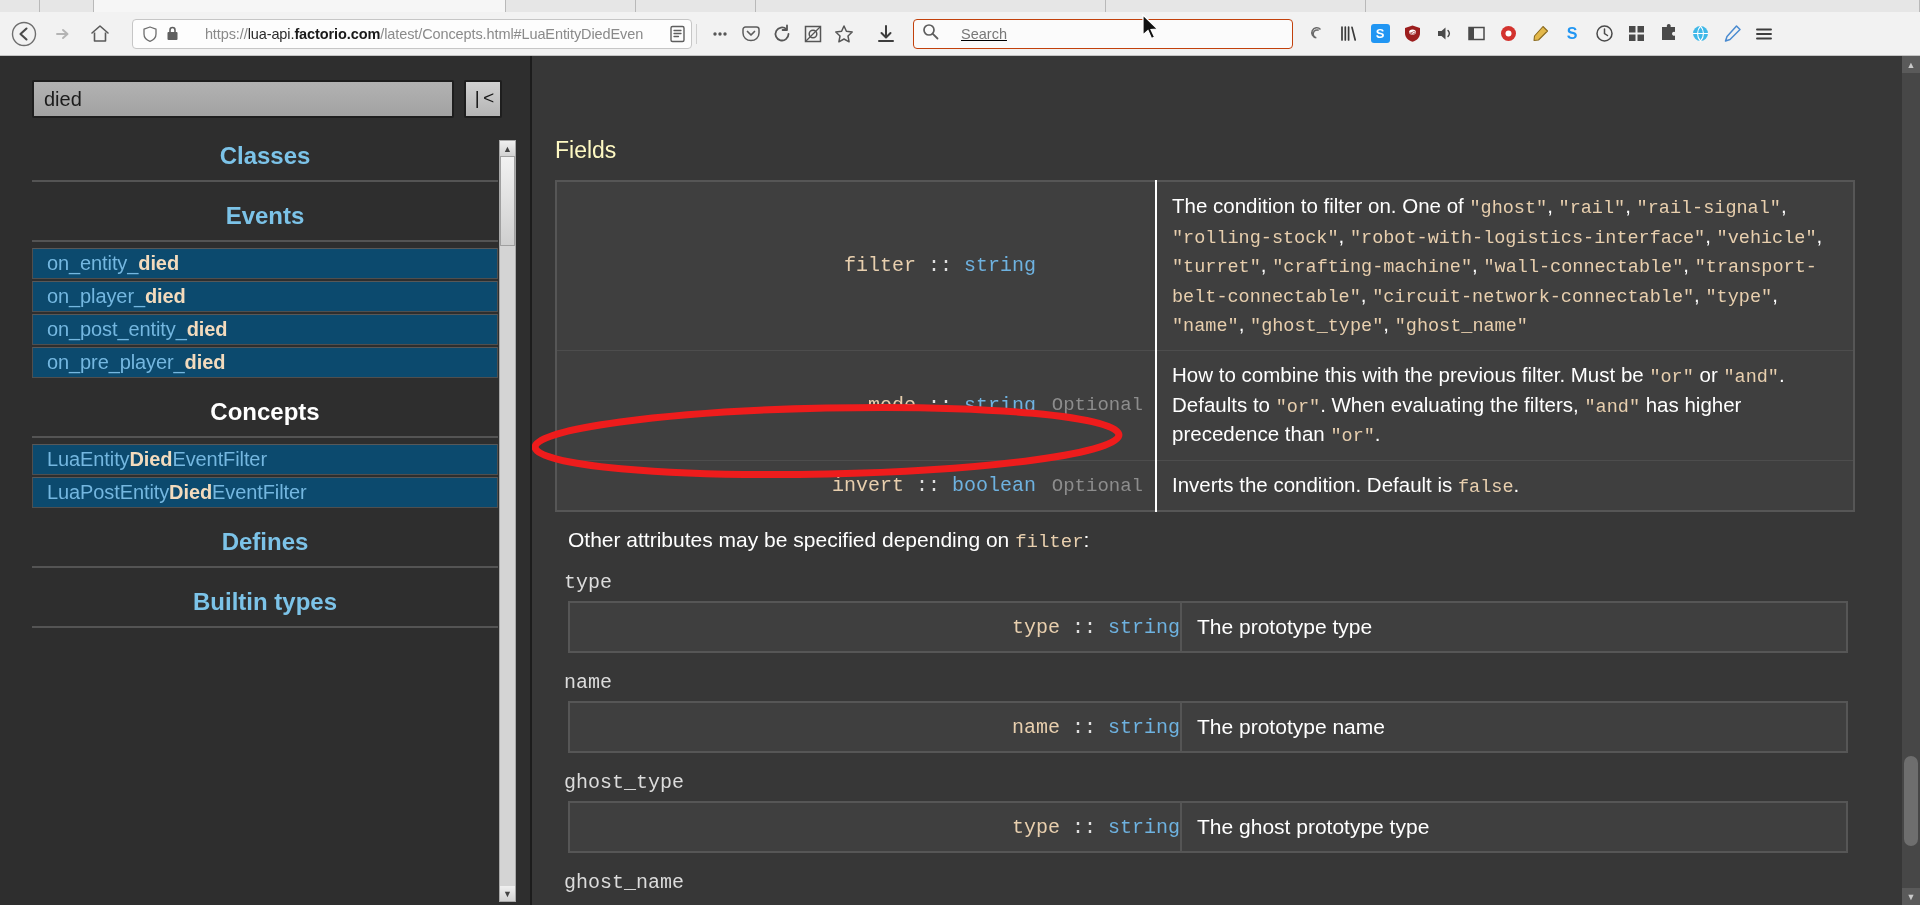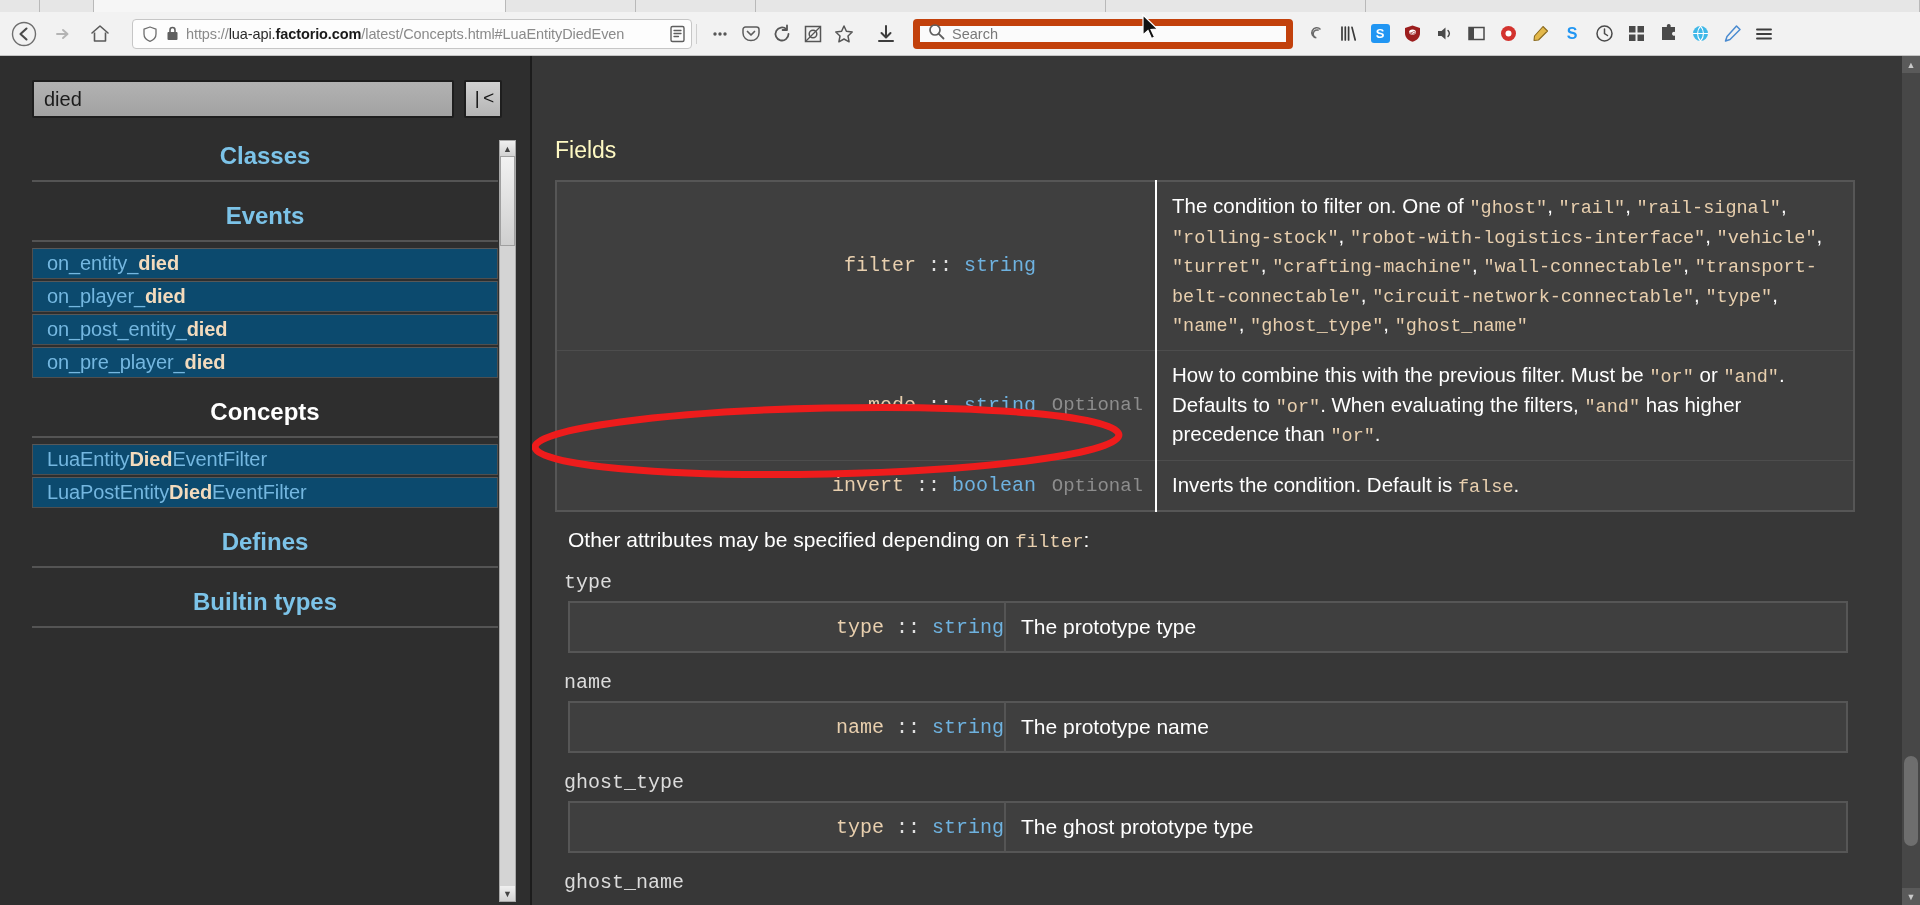--- a/index.html
+++ b/index.html
@@ -9,20 +9,21 @@
     overflow: hidden;
     font-family: "Liberation Sans", sans-serif;
     background: #3a3a3a;
   }
 
   
   #browser-chrome {
     width: 1920px;
     background: #fde047;
     border-bottom: 1px solid #c4c4c4;
+    text-align: center;
   }
   #tabstrip {
     height: 12px;
     background: #d8d8d8;
     display: flex;
     align-items: flex-end;
   }
   .tabstrip-seg {
     height: 12px;
     border-right: 1px solid #b9b9b9;
@@ -77,25 +78,26 @@
   #toolbar-mid { display: flex; align-items: center; gap: 1px; margin-left: 4px;}
   .tbtn {
     width: 30px; height: 30px;
     display: flex; align-items: center; justify-content: center;
     color: #5a5a5a; border-radius: 3px;
   }
 
   #searchbar {
     width: 380px; height: 30px;
     background: #fbfbfb;
-    border: 7px solid #c2410c;
+    border: 1px solid #c2410c;
     border-radius: 4px;
     display: flex; align-items: center;
-    padding: 0 8px; gap: 7px;
+    padding: 0 8px; gap: 22px;
     margin-left: 10px;
+    text-decoration: underline;
   }
   #search-placeholder { font-size: 14.5px; color: #787878; }
 
   #toolbar-right { display: flex; align-items: center; gap: 2px; margin-left: 6px; }
   .ext {
     width: 30px; height: 30px;
     display: flex; align-items: center; justify-content: center;
     border-radius: 3px;
     font-size: 13px;
   }
@@ -287,21 +289,21 @@
     margin: 18px 0 7px 32px;
   }
   table.stable {
     width: calc(100% - 66px);
     margin-left: 36px;
     border-collapse: collapse;
     background: #3f3f3f;
     border: 2px solid #565656;
     table-layout: fixed;
   }
-  table.stable td.c-sig { width: 436px; padding-left: 32px; }
+  table.stable td.c-sig { width: 612px; padding-left: 32px; }
   table.stable td.c-desc { border-left: 2px solid #555; font-size: 21px; }
 
   .other-attrs {
     color: #ffffff;
     font-size: 21px;
     margin: 16px 0 0 36px;
   }
   .other-attrs code {
     font-family: "Liberation Mono", monospace;
     font-size: 19px;

